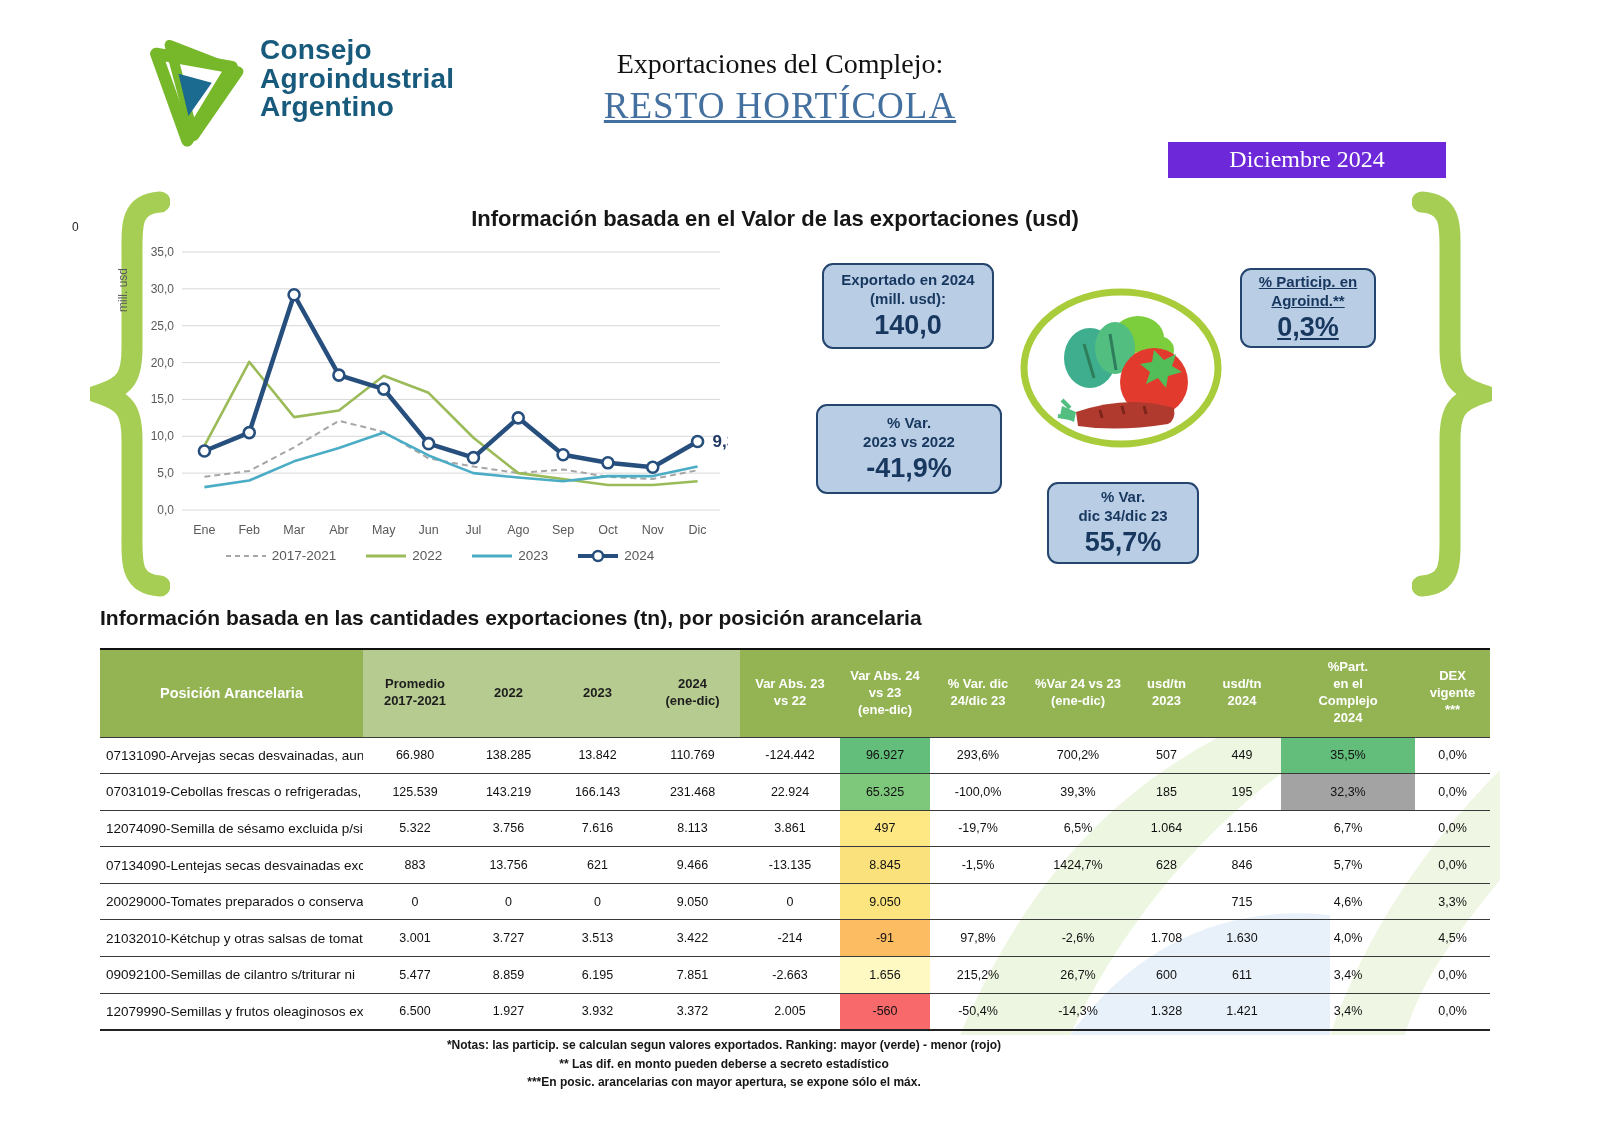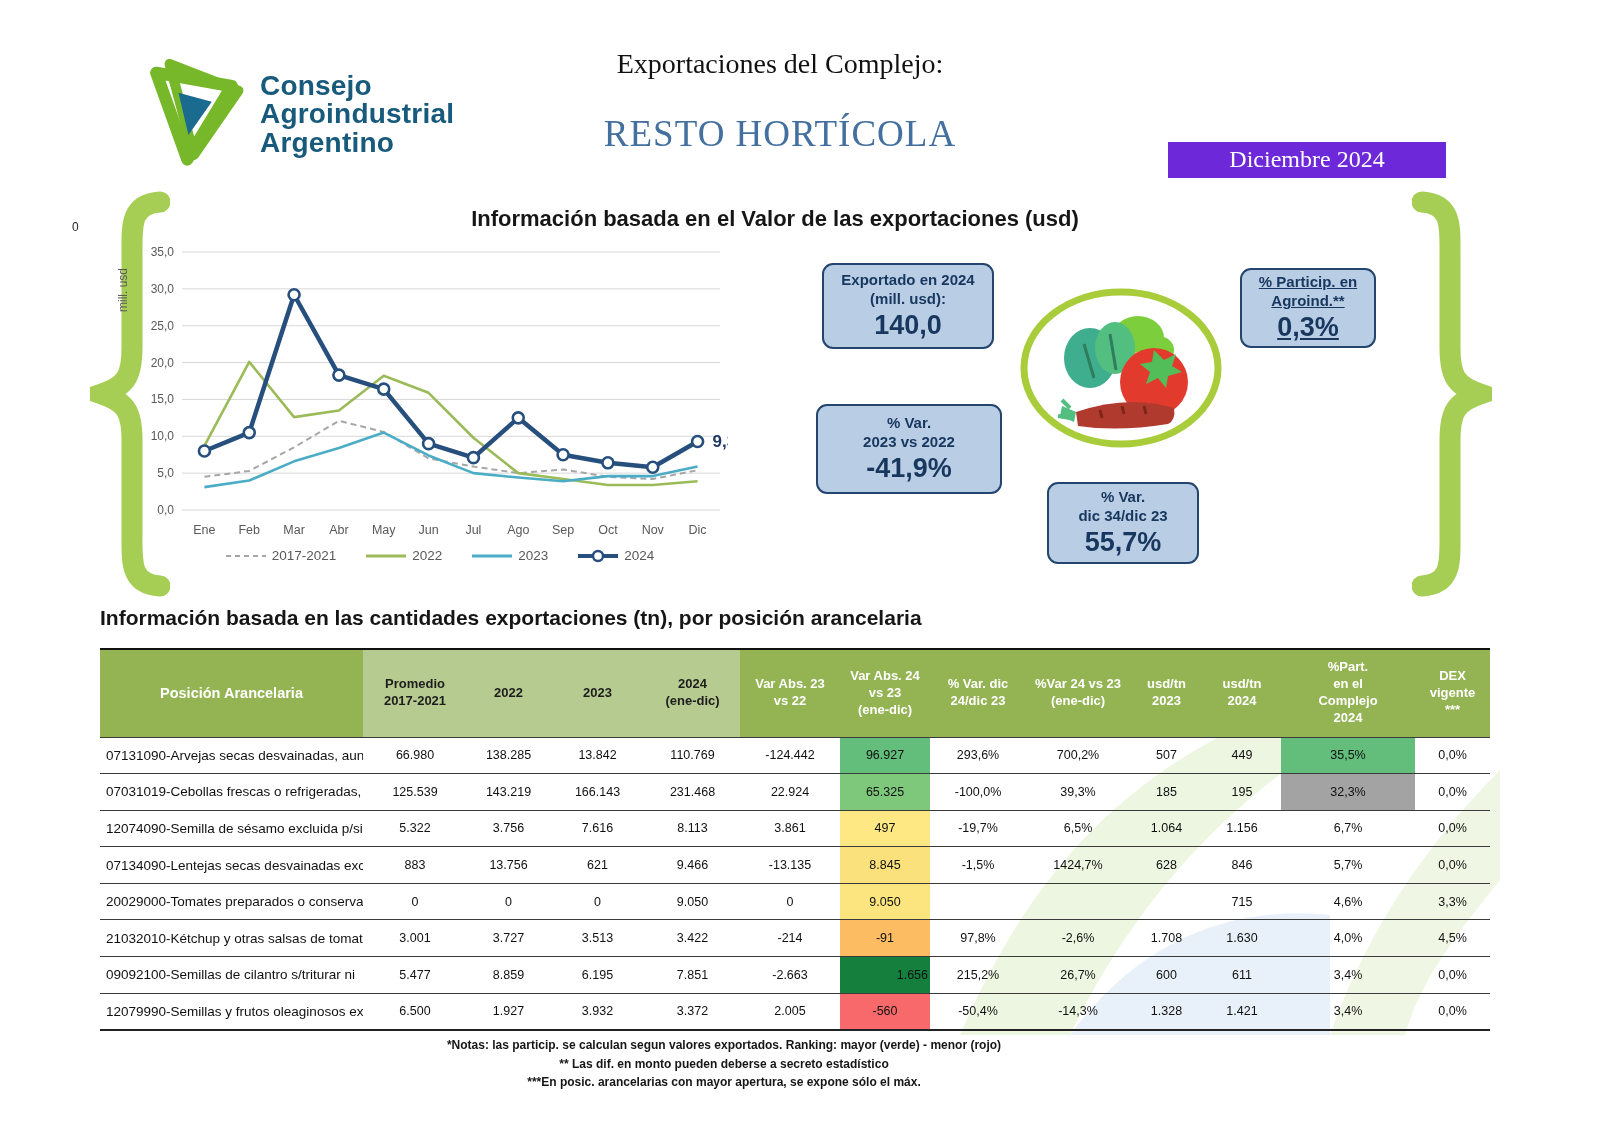--- a/index.html
+++ b/index.html
@@ -1,24 +1,24 @@
 <!DOCTYPE html>
 <html><head>
 <meta charset="utf-8">
 <style>
   * { margin:0; padding:0; box-sizing:border-box; }
   body { background:#fff; font-family:"Liberation Sans", sans-serif; }
   #page { position:relative; width:1600px; height:1131px; background:#fff; overflow:hidden; }
 
   
-  #logo { position:absolute; left:138px; top:52px; width:330px; height:125px; display:flex; align-items:center; }
+  #logo { position:absolute; left:138px; top:36px; width:330px; height:125px; display:flex; align-items:flex-start; }
   #logo-text { margin-left:10px; font-weight:bold; color:#175A7C; font-size:28px; line-height:1.02; letter-spacing:.2px; }
   #title-block { position:absolute; left:480px; top:48px; width:600px; text-align:center; font-family:"Liberation Serif", serif; }
   #title-prefix { font-size:28px; color:#111; }
-  #title-main { margin-top:32px; font-size:37px; color:#44709F; letter-spacing:1px; }
+  #title-main { margin-top:4px; font-size:37px; color:#44709F; letter-spacing:1px;text-decoration:underline; }
   #date-badge { position:absolute; left:1168px; top:142px; width:278px; height:36px; background:#6d28d9;
     color:#fff; font-family:"Liberation Serif", serif; font-size:24px; text-align:center; line-height:35px; }
 
   
   .brace { position:absolute; top:190px; width:80px; height:408px; }
   #brace-left { left:90px; } #brace-right { left:1412px; }
   #axis-artifact { position:absolute; left:72px; top:220px; font-size:12px; color:#222; }
   #chart-title { position:absolute; left:200px; top:206px; width:1150px; text-align:center; font-size:22px; font-weight:bold; color:#161616; }
   #line-chart { position:absolute; left:128px; top:243px; }
   #ylab { position:absolute; left:116px; top:312px; transform:rotate(-90deg); transform-origin:0 0; font-size:12px; color:#595959; }
@@ -349,21 +349,21 @@
             <td>4,0%</td>
             <td>4,5%</td>
           </tr>
           <tr>
             <td class="c-name">09092100-Semillas de cilantro s/triturar ni</td>
             <td>5.477</td>
             <td>8.859</td>
             <td>6.195</td>
             <td>7.851</td>
             <td>-2.663</td>
-            <td style="background: #15803d; text-align: right;">1.656</td>
+            <td style="background: #fef9c3;">1.656</td>
             <td>215,2%</td>
             <td>26,7%</td>
             <td>600</td>
             <td>611</td>
             <td>3,4%</td>
             <td>0,0%</td>
           </tr>
           <tr>
             <td class="c-name">12079990-Semillas y frutos oleaginosos ex</td>
             <td>6.500</td>

